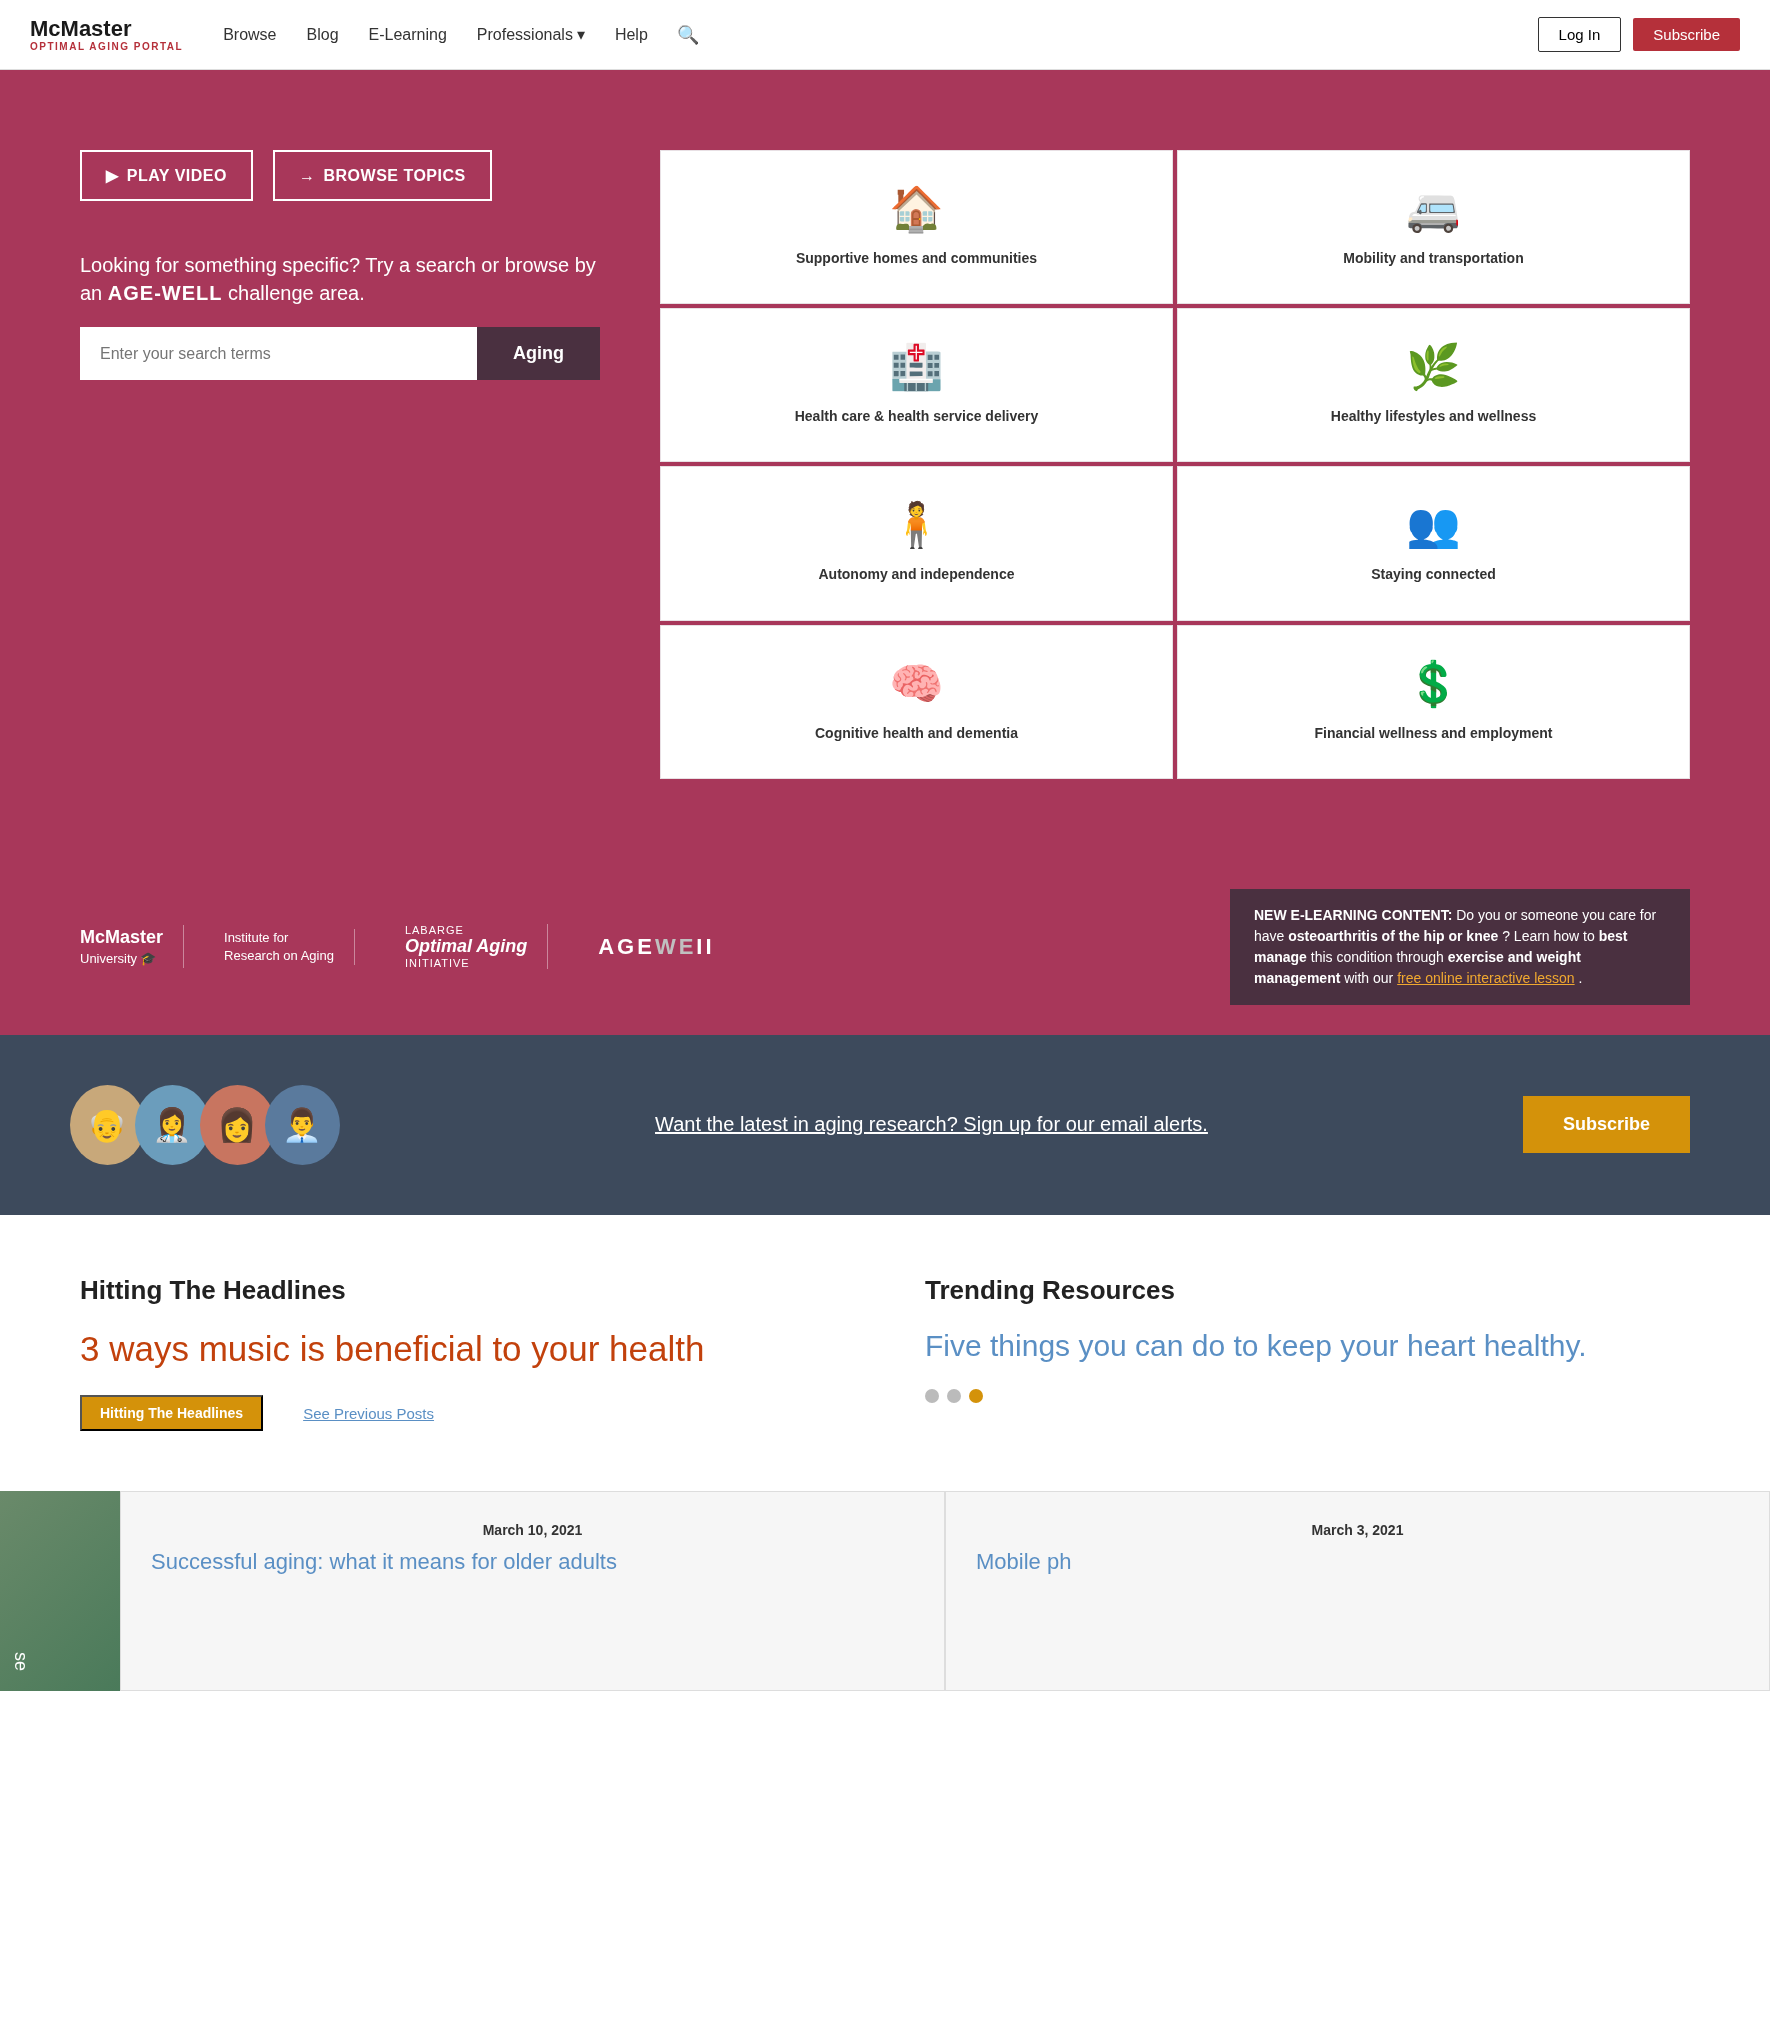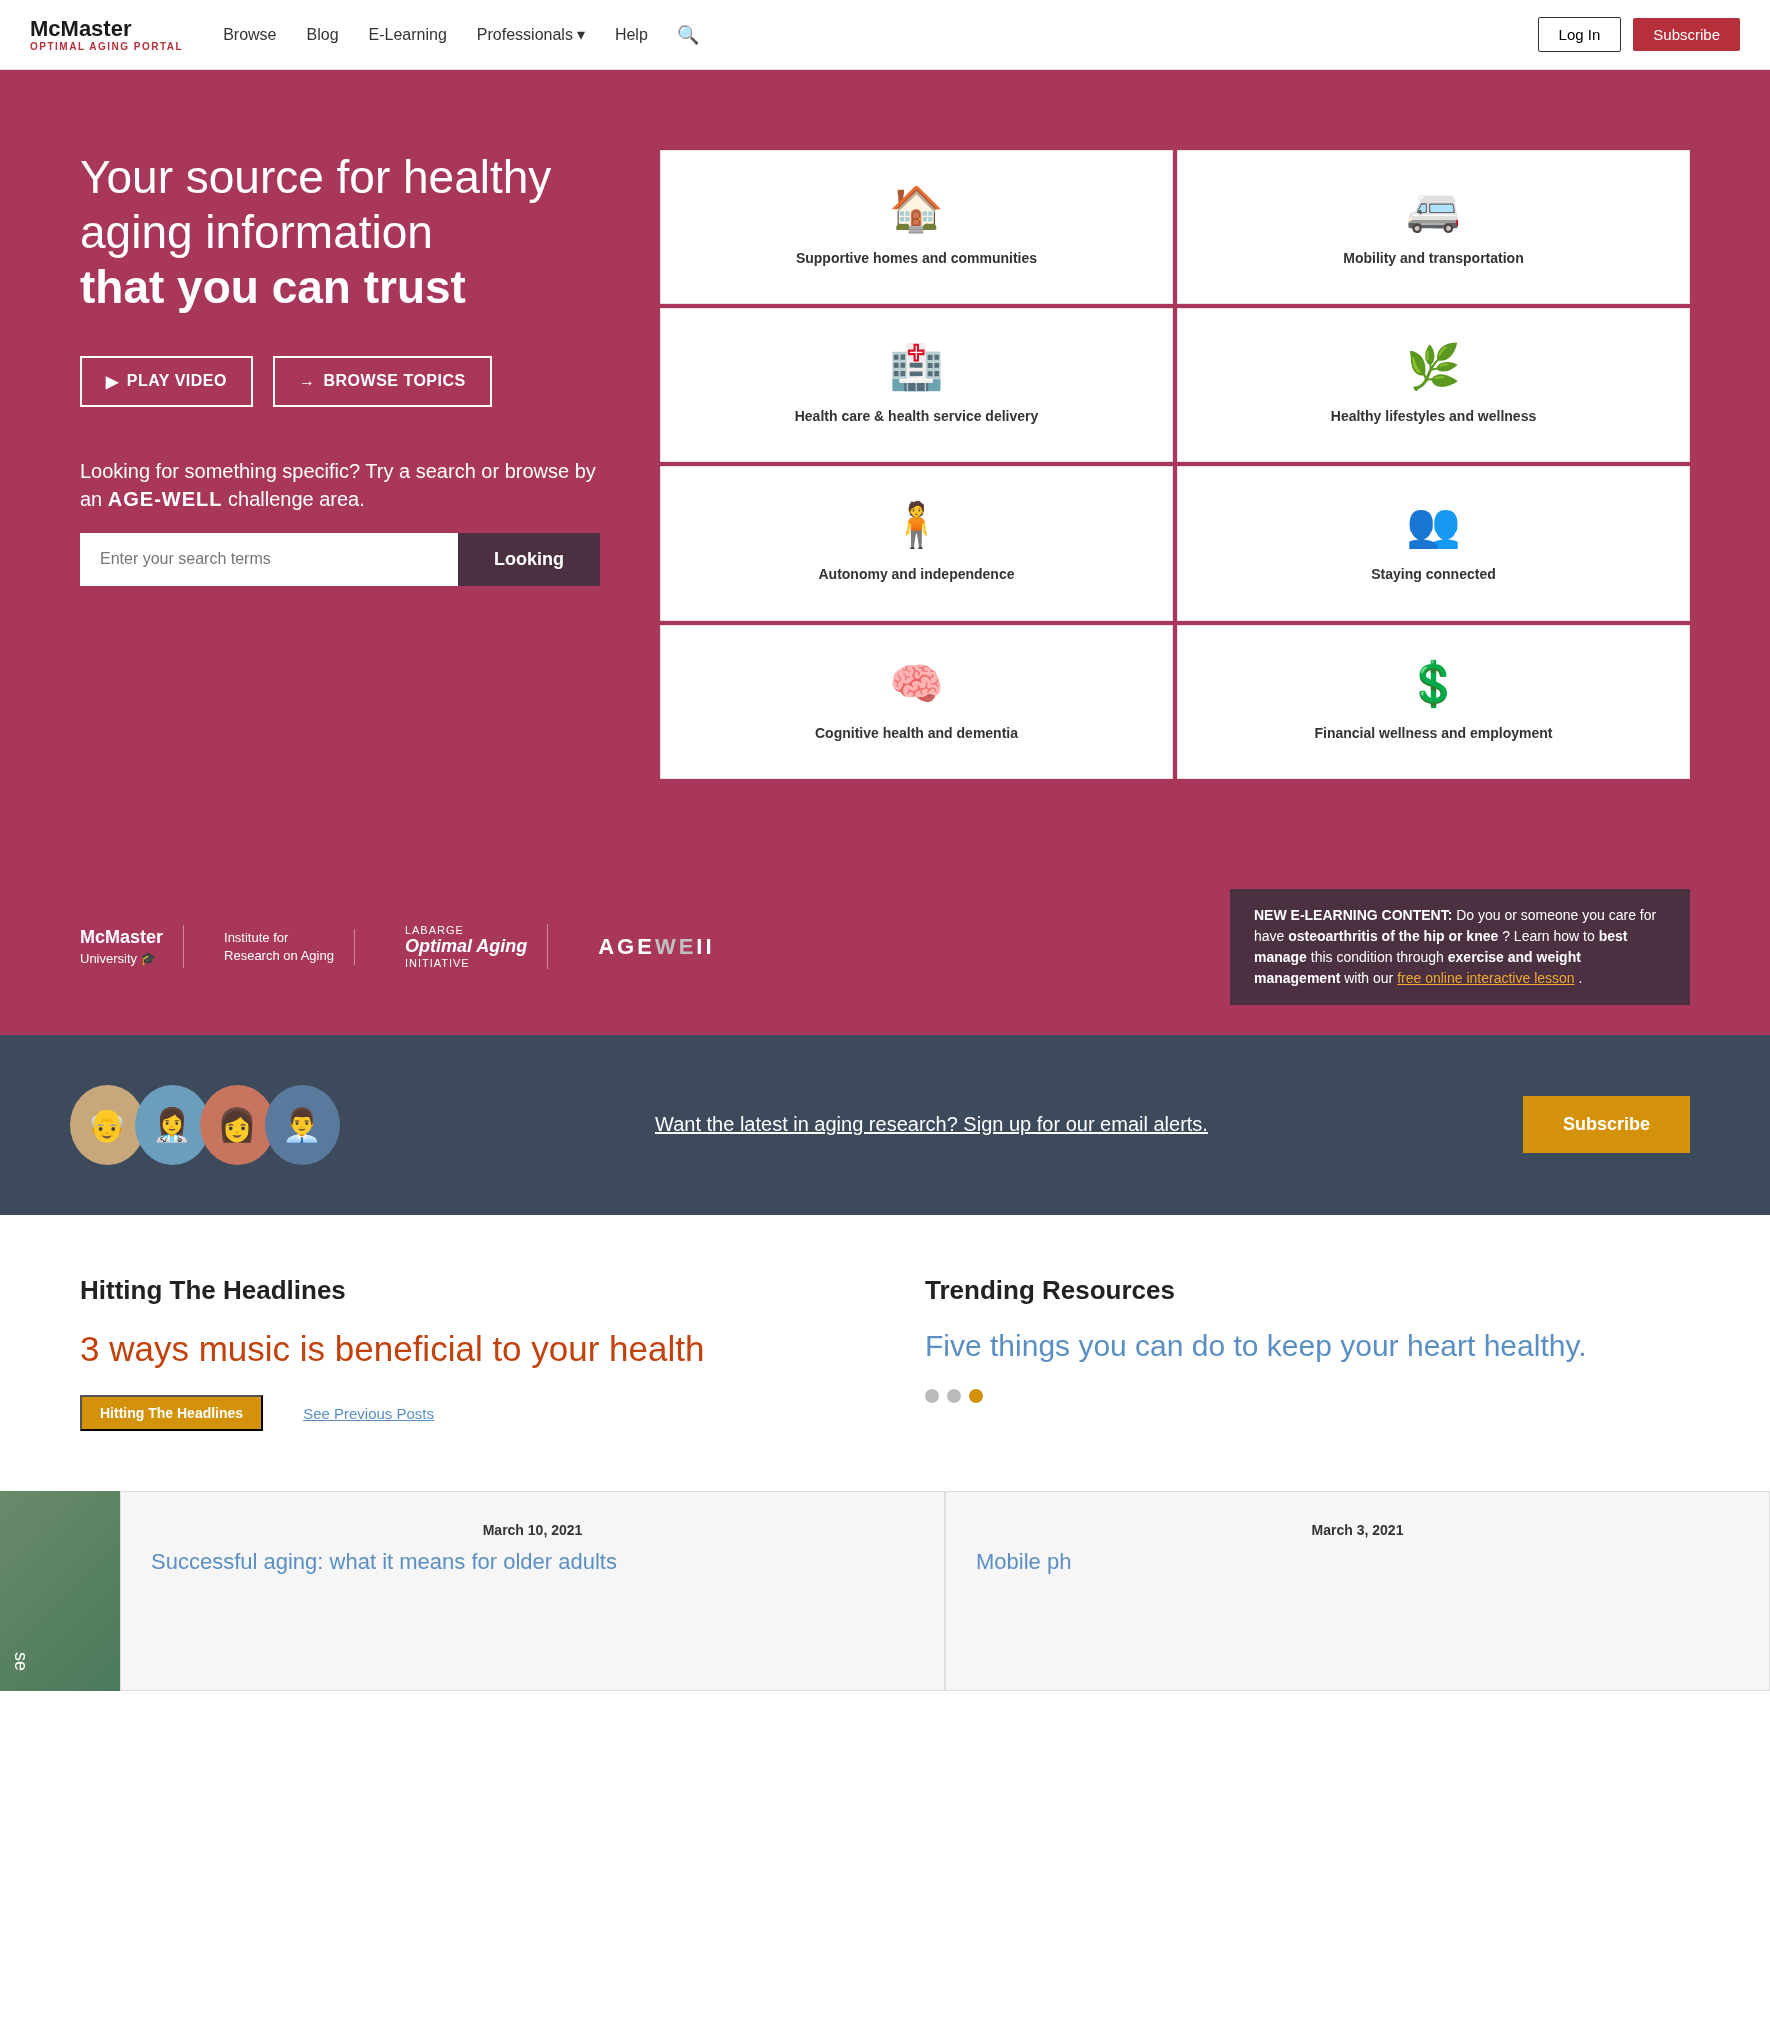--- a/index.html
+++ b/index.html
@@ -372,42 +372,38 @@
     <button class="search-icon-btn">🔍</button>
   </nav>
   <div class="header-right">
     <button class="btn-login">Log In</button>
     <button class="btn-subscribe-header">Subscribe</button>
   </div>
 </header>
 
 <section class="hero">
   <div class="hero-left">
-    <h1 class="hero-title">
-      <span>Your source for healthy aging information</span><br>
-      <strong>that you can trust</strong>
-    </h1>
     <div class="hero-buttons">
       <button class="btn-play">
         <span>▶</span>
         <span>PLAY VIDEO</span>
       </button>
       <button class="btn-browse">
         <span>→</span>
         <span>BROWSE TOPICS</span>
       </button>
     </div>
     <p class="hero-search-text">
       <span>Looking for something specific? Try a search or browse by an</span>
       <strong>AGE-WELL</strong>
       <span>challenge area.</span>
     </p>
     <div class="search-bar">
       <input class="search-input" type="text" placeholder="Enter your search terms" style="">
-      <button class="btn-search">Looking</button>
+      <button class="btn-search">Aging</button>
     </div>
   </div>
 
   <div class="hero-grid">
 
     <div class="grid-card">
       <div class="grid-icon icon-house">🏠</div>
       <div class="grid-label">Supportive homes and communities</div>
     </div>
 

